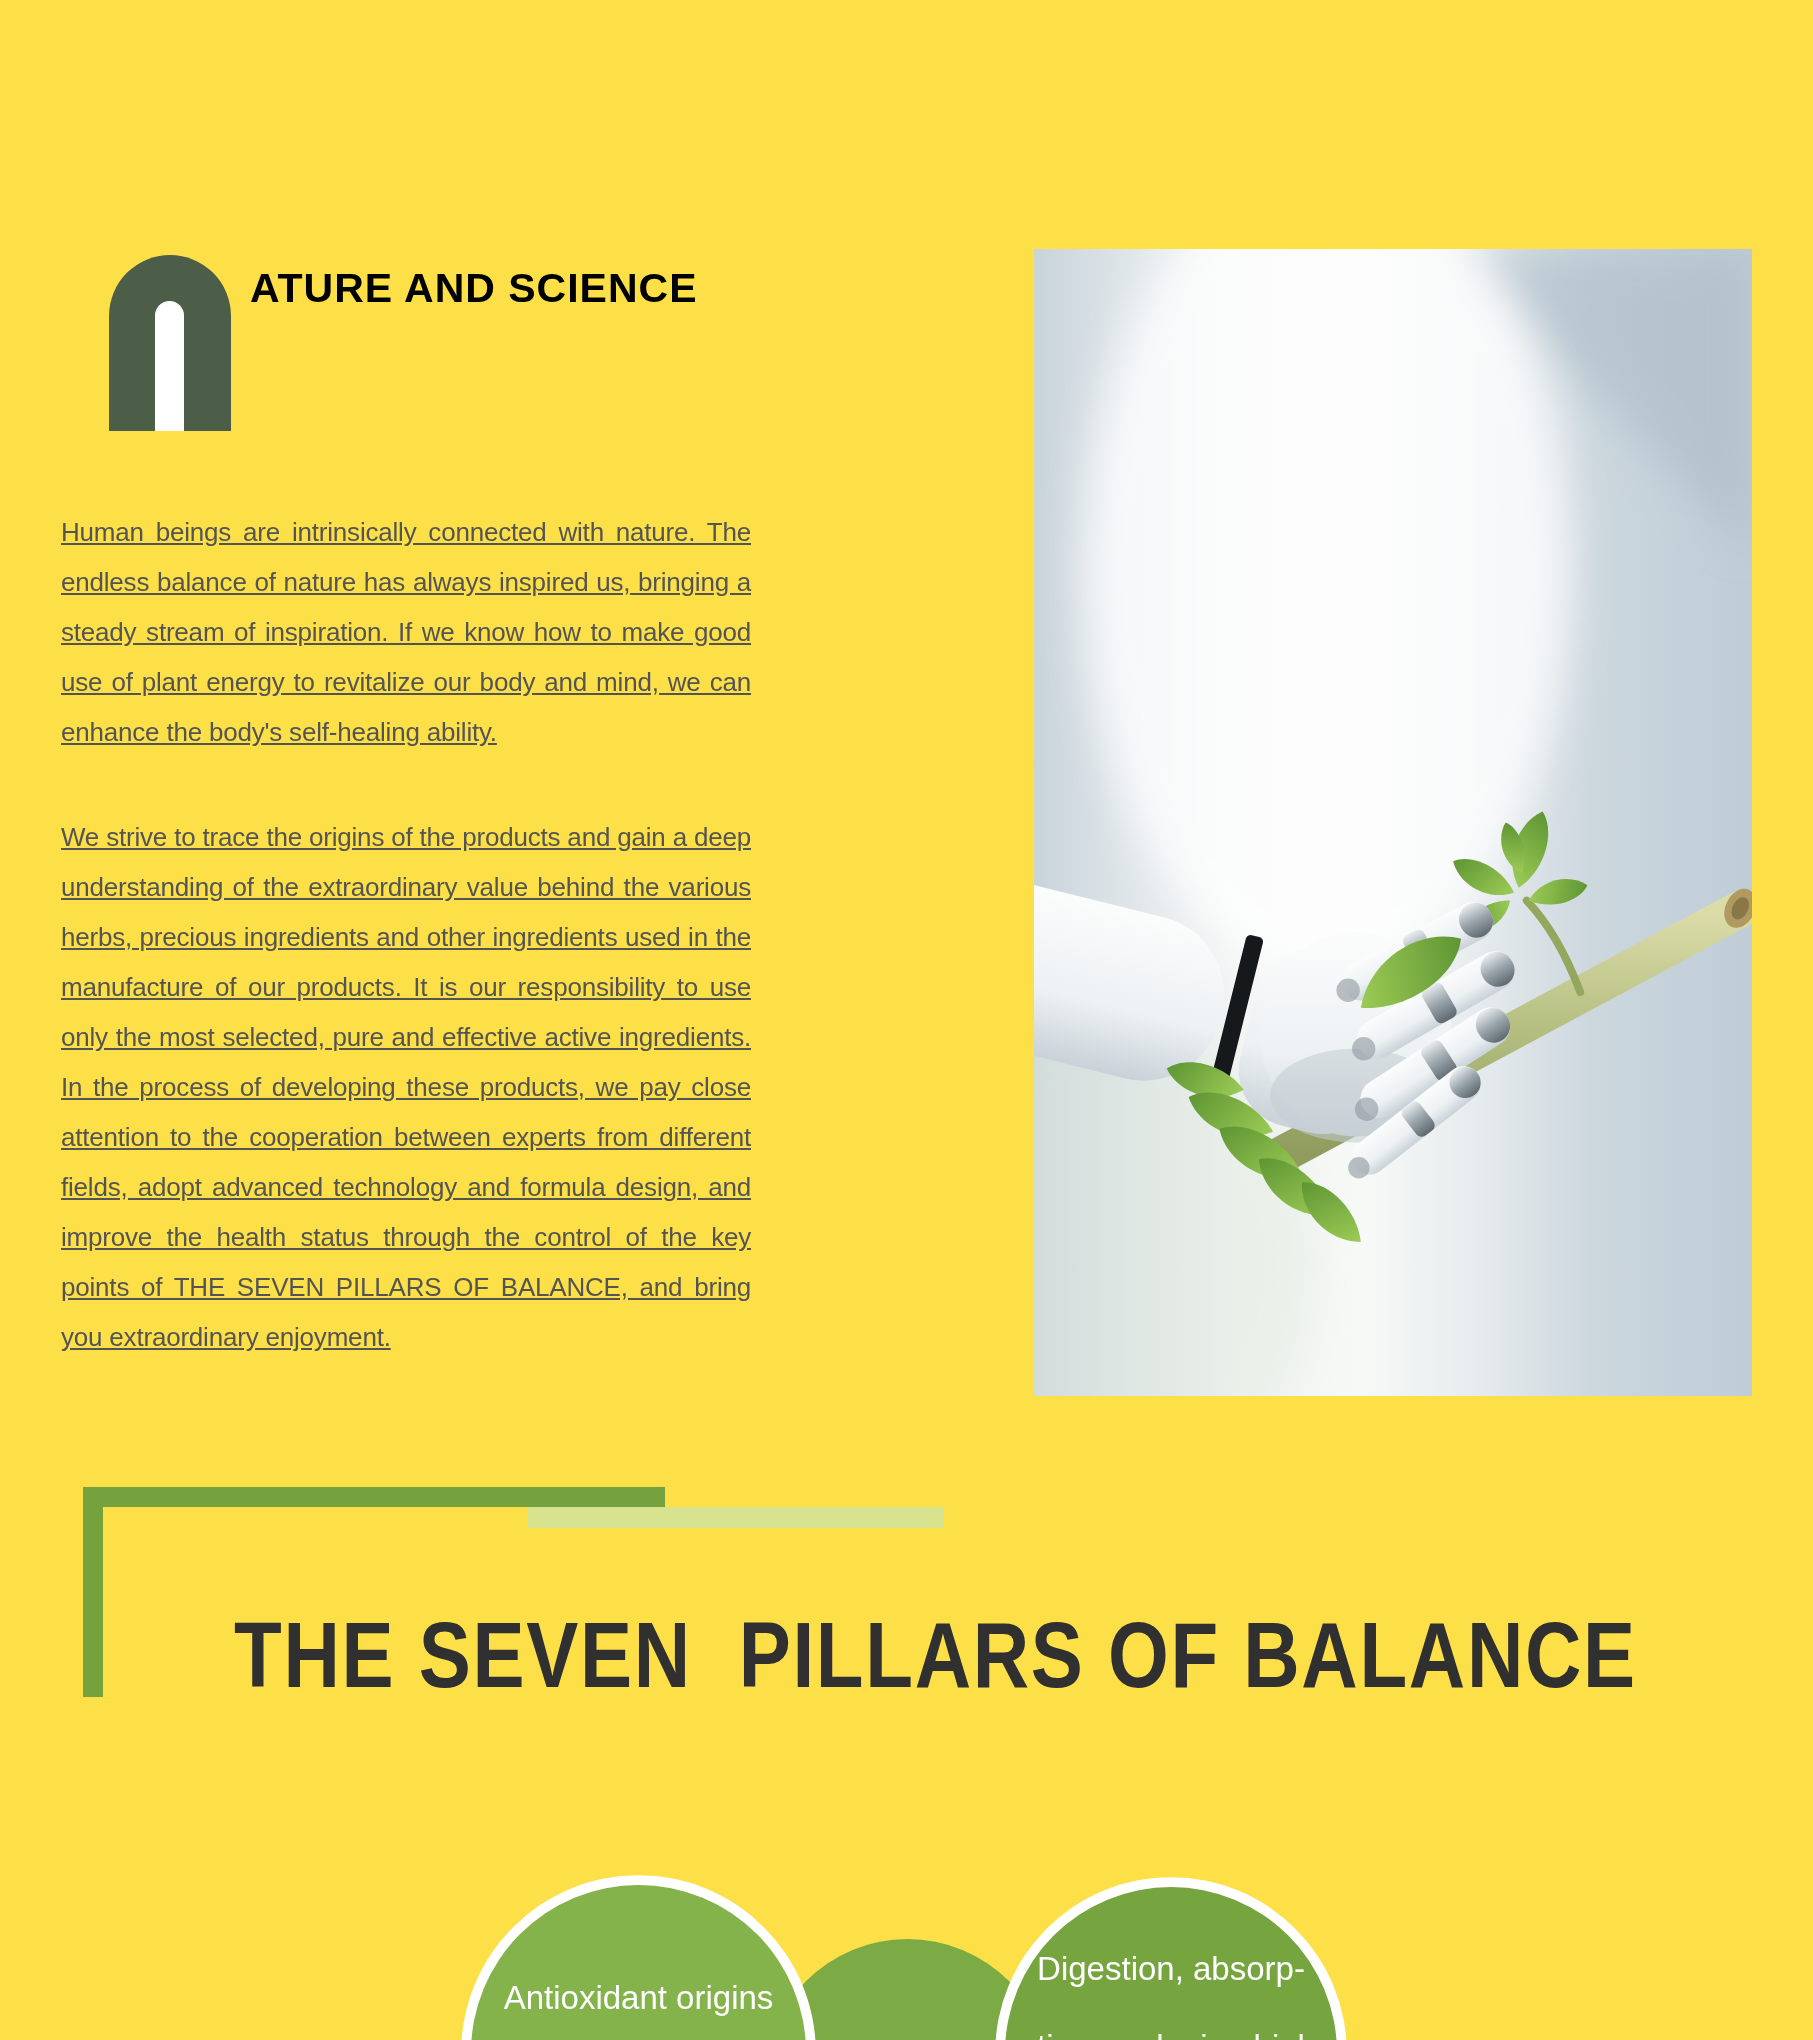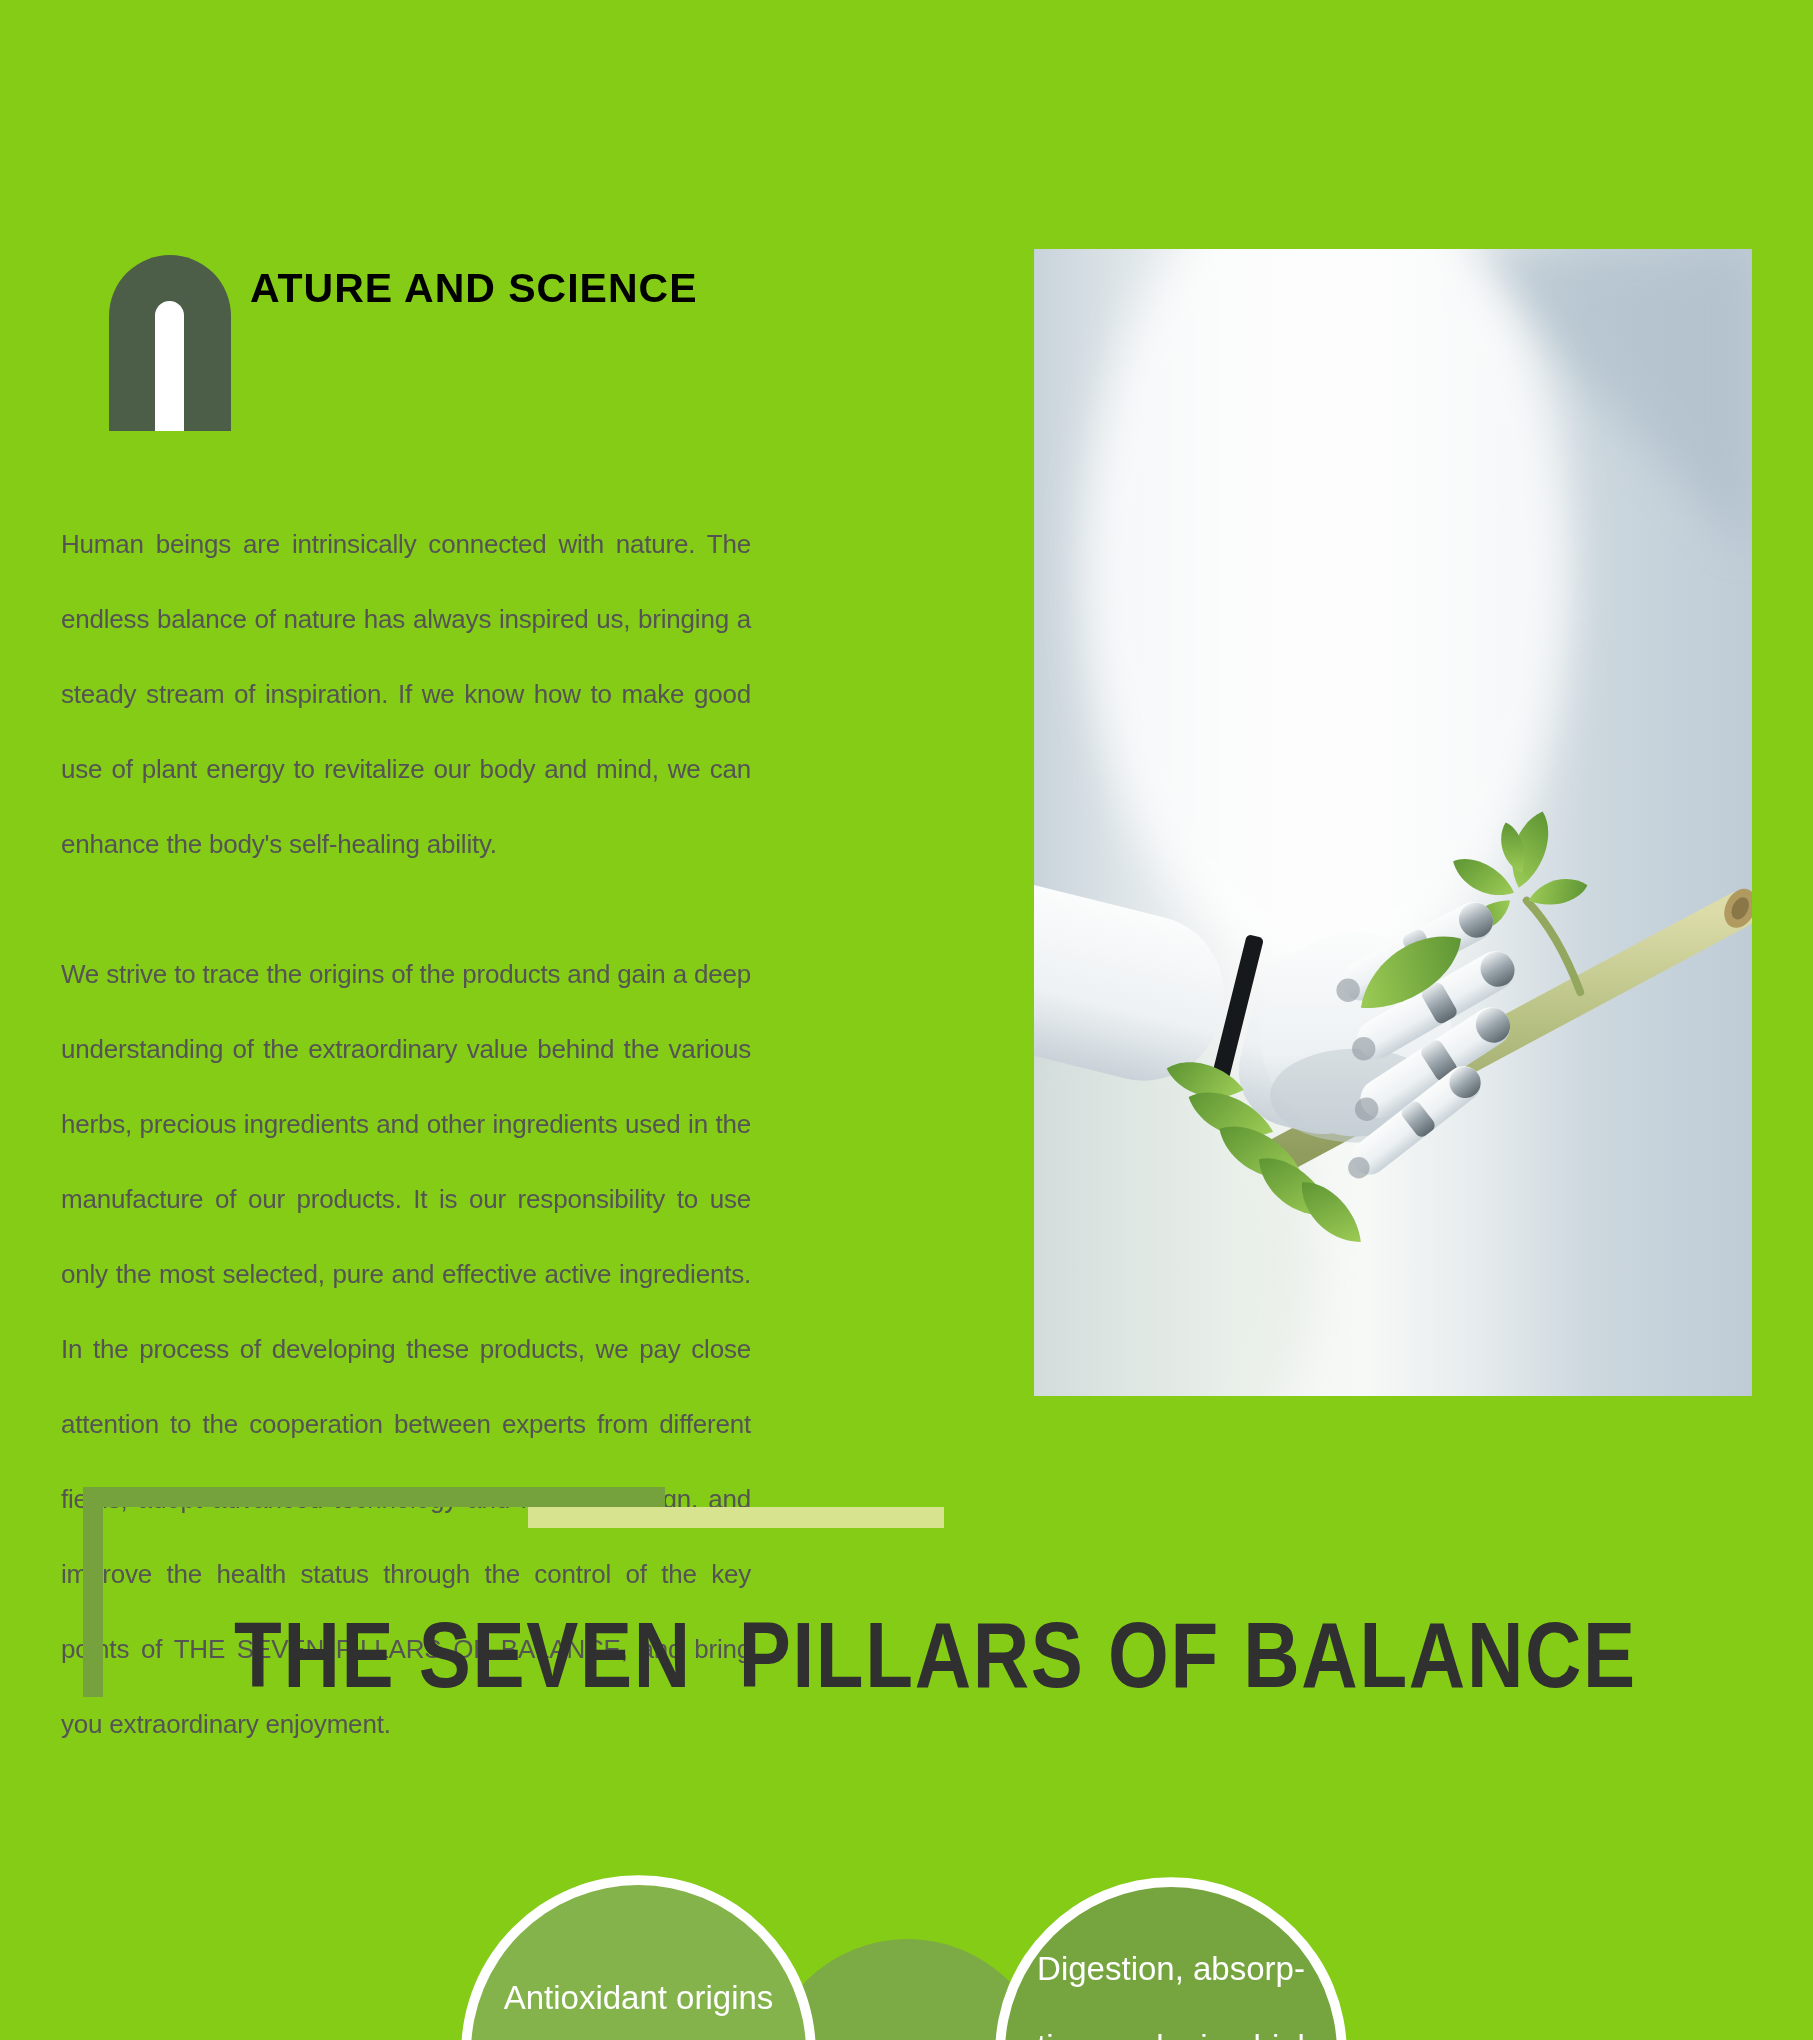--- a/index.html
+++ b/index.html
@@ -1,38 +1,38 @@
 <!DOCTYPE html>
 <html><head>
 <meta charset="utf-8">
 <style>
   html,body{margin:0;padding:0;background:#ffffff;}
   .page{
-    position:relative;width:1814px;height:2040px;background:#84cc16;
+    position:relative;width:1814px;height:2040px;background:#fde047;
     overflow:hidden;font-family:"Liberation Sans",sans-serif;
   }
   
   .logo-n{
     position:absolute;left:109px;top:255px;width:122px;height:176px;
     background:#4c5d48;border-radius:61px 61px 0 0;
   }
   .logo-n .slot{
     position:absolute;left:46px;top:46px;width:29px;height:130px;
     background:#ffffff;border-radius:14.6px 14.6px 0 0;
   }
   .wordmark{
     position:absolute;left:250px;top:265px;
     font-size:41px;font-weight:bold;letter-spacing:1px;color:#000000;
     white-space:pre;
   }
   
   .copy-col{
     position:absolute;left:61px;top:507px;width:690px;
-    color:#545454;font-size:26px;line-height:75px;
-    text-align:justify;letter-spacing:-0.2px;
+    color:#545454;font-size:26px;line-height:50px;
+    text-align:justify;letter-spacing:-0.2px;text-decoration:underline;
   }
   .copy-col p{margin:0 0 55px 0;}
   
   .hero{
     position:absolute;left:1034px;top:249px;width:718px;height:1147px;
     overflow:hidden;
   }
   
   .accent-vert{position:absolute;left:83px;top:1487px;width:19.5px;height:210px;background:#75a23d;}
   .accent-bar-dark{position:absolute;left:83px;top:1487px;width:582px;height:19.5px;background:#75a23d;}

